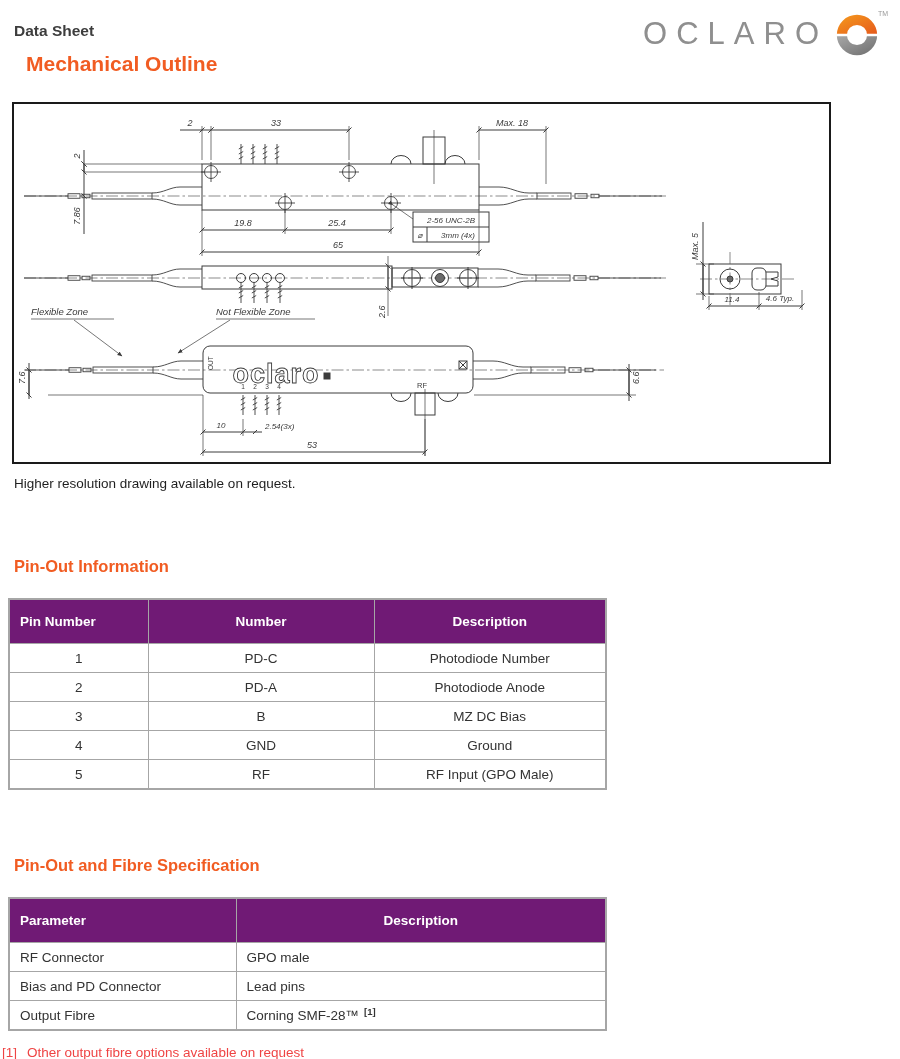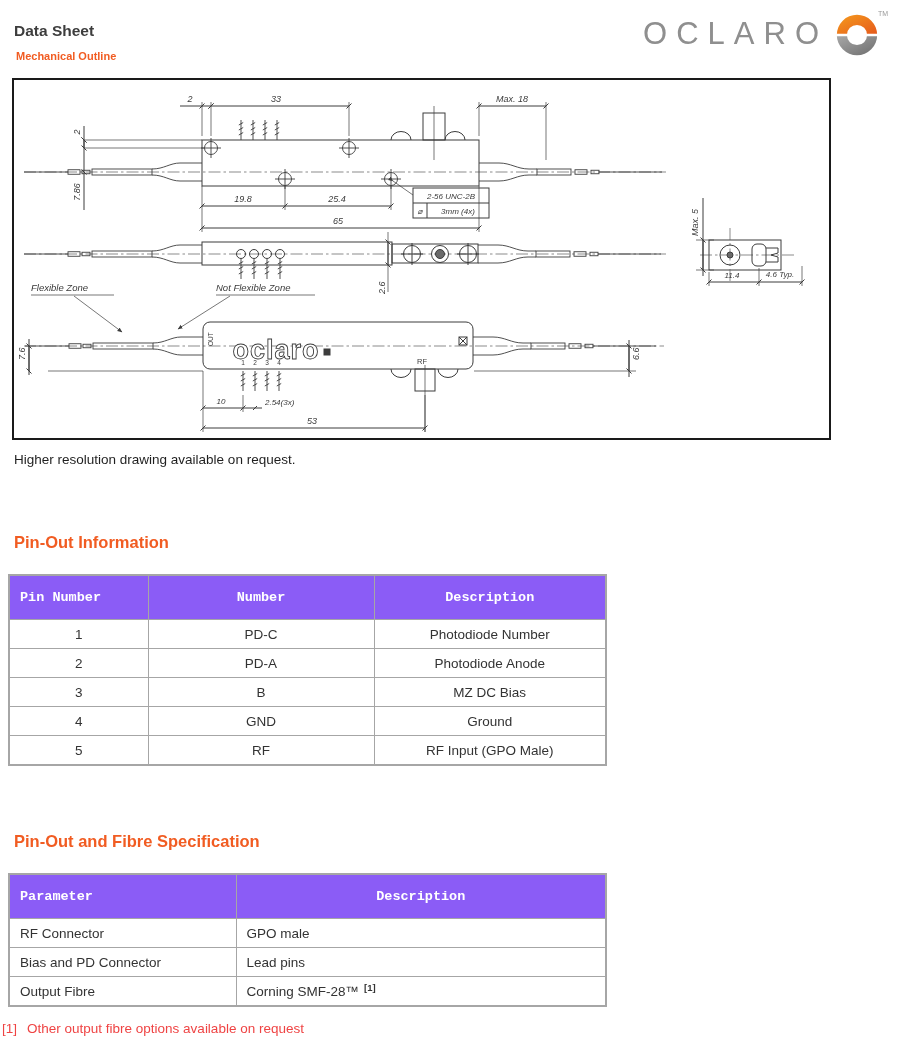--- a/index.html
+++ b/index.html
@@ -2,42 +2,42 @@
 <html><head>
 <meta charset="utf-8">
 <style>
   html,body{margin:0;padding:0;background:#fff;}
   body{width:900px;height:1059px;font-family:"Liberation Sans",sans-serif;color:#2e2e2e;position:relative;overflow:hidden;}
 
   
   .hdr{display:flex;justify-content:space-between;align-items:flex-start;padding:8px 18px 0 14px;}
   .hdr-left{padding-top:14px;}
   .doc-title{font-size:15.5px;font-weight:bold;color:#3d3d3d;margin:0 0 10px 0;}
-  .sec-h{font-size:11px;font-weight:bold;color:#f15c22;margin:2px;}
+  .sec-h{font-size:21px;font-weight:bold;color:#f15c22;margin:12px;}
   .logo{display:flex;align-items:flex-start;position:relative;padding-top:2px;}
   .logo-word{font-size:31px;color:#8f8f8f;letter-spacing:9px;line-height:48px;margin-right:4px;}
   .logo-tm{font-size:7px;color:#9a9a9a;position:absolute;right:-6px;top:2px;}
 
   
   .draw-box{margin:14px 0 0 12px;width:815px;height:358px;border:2px solid #1a1a1a;background:#fff;}
   .ln{stroke:#3c3c3c;fill:none;stroke-width:1;}
   .thin{stroke-width:0.7;}
   .cl{stroke:#5a5a5a;stroke-width:0.7;stroke-dasharray:12 3 2.5 3;}
   .tx text{font:italic 9px "Liberation Sans",sans-serif;fill:#3a3a3a;stroke:none;}
   .tx text.sm{font:6.5px "Liberation Sans",sans-serif;font-style:normal;}
   .tx text.zone{font:italic 9.5px "Liberation Sans",sans-serif;}
   .tx text.pkglogo{font:bold 27px "Liberation Sans",sans-serif;fill:#fff;stroke:#3c3c3c;stroke-width:0.9;letter-spacing:1px;}
   .note{font-size:13.5px;color:#1f1f1f;margin:12px 0 8px 14px;}
 
   .h2{font-size:16.5px;font-weight:bold;color:#f15c22;margin:66px 0 0 14px;}
   .h2.fibre{margin-top:66px;}
 
   table{border-collapse:collapse;margin:22px 0 0 8px;table-layout:fixed;border:2px solid #a6a6a6;}
   th,td{border:1px solid #a6a6a6;font-size:13.5px;overflow:hidden;white-space:nowrap;}
-  th{background:#8b5cf6;color:#fff;font-weight:bold;height:41px;text-align:center;font-family:Liberation Mono, monospace;}
+  th{background:#701a75;color:#fff;font-weight:bold;height:41px;text-align:center;}
   th.left,td.left{text-align:left;padding-left:10px;}
   td{height:26px;text-align:center;color:#333;background:#fff;}
   .sup{font-size:9.5px;font-weight:bold;position:relative;top:-5px;margin-left:5px;}
   .footnote{font-size:13.5px;color:#ef4444;margin:14px 0 0 2px;}
   .footnote .ref{margin-right:10px;}
 </style>
 </head>
 <body>
 
 <div class="hdr">

